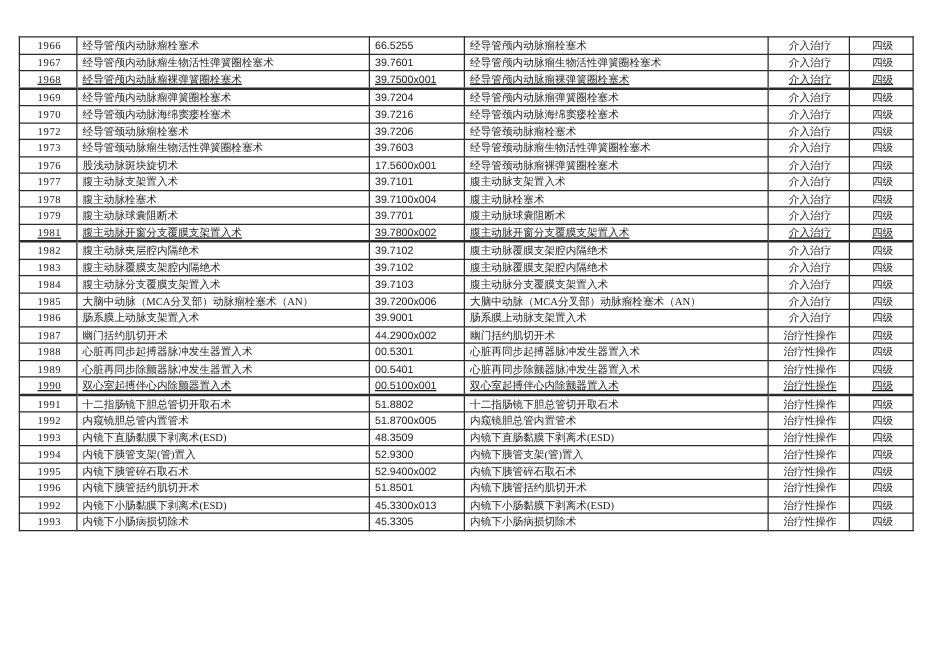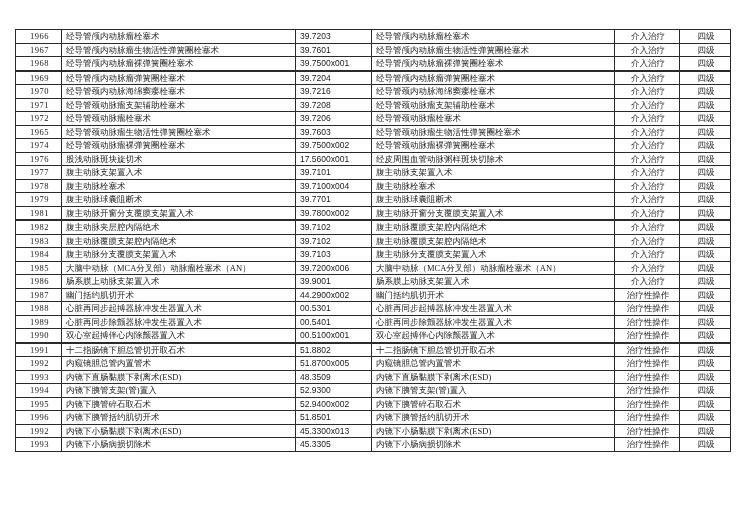--- a/index.html
+++ b/index.html
@@ -50,40 +50,41 @@
     font-family: "Liberation Sans", "DejaVu Sans", sans-serif;
     font-size: 8.8px;
     padding-left: 3px;
   }
   td.c-center {
     text-align: center;
     padding: 0;
   }
   tr.group-break td {
     border-bottom-width: 2px;
+    text-decoration: underline;
   }
 </style>
 </head>
 <body>
 
 <div class="page">
   <table class="grade-table">
     <colgroup>
       <col style="width:46px">
       <col style="width:234px">
       <col style="width:76px">
       <col style="width:243px">
       <col style="width:65px">
       <col style="width:51px">
     </colgroup>
     <tbody>
         <tr>
           <td class="c-seq">1966</td>
           <td class="c-name">经导管颅内动脉瘤栓塞术</td>
-          <td class="c-code">39.7203</td>
+          <td class="c-code">66.5255</td>
           <td class="c-name">经导管颅内动脉瘤栓塞术</td>
           <td class="c-center">介入治疗</td>
           <td class="c-center">四级</td>
         </tr>
         <tr>
           <td class="c-seq">1967</td>
           <td class="c-name">经导管颅内动脉瘤生物活性弹簧圈栓塞术</td>
           <td class="c-code">39.7601</td>
           <td class="c-name">经导管颅内动脉瘤生物活性弹簧圈栓塞术</td>
           <td class="c-center">介入治疗</td>
@@ -107,56 +108,40 @@
         </tr>
         <tr>
           <td class="c-seq">1970</td>
           <td class="c-name">经导管颈内动脉海绵窦瘘栓塞术</td>
           <td class="c-code">39.7216</td>
           <td class="c-name">经导管颈内动脉海绵窦瘘栓塞术</td>
           <td class="c-center">介入治疗</td>
           <td class="c-center">四级</td>
         </tr>
         <tr>
-          <td class="c-seq">1971</td>
-          <td class="c-name">经导管颈动脉瘤支架辅助栓塞术</td>
-          <td class="c-code">39.7208</td>
-          <td class="c-name">经导管颈动脉瘤支架辅助栓塞术</td>
-          <td class="c-center">介入治疗</td>
-          <td class="c-center">四级</td>
-        </tr>
-        <tr>
           <td class="c-seq">1972</td>
           <td class="c-name">经导管颈动脉瘤栓塞术</td>
           <td class="c-code">39.7206</td>
           <td class="c-name">经导管颈动脉瘤栓塞术</td>
           <td class="c-center">介入治疗</td>
           <td class="c-center">四级</td>
         </tr>
         <tr>
-          <td class="c-seq">1965</td>
+          <td class="c-seq">1973</td>
           <td class="c-name">经导管颈动脉瘤生物活性弹簧圈栓塞术</td>
           <td class="c-code">39.7603</td>
           <td class="c-name">经导管颈动脉瘤生物活性弹簧圈栓塞术</td>
           <td class="c-center">介入治疗</td>
           <td class="c-center">四级</td>
         </tr>
         <tr>
-          <td class="c-seq">1974</td>
-          <td class="c-name">经导管颈动脉瘤裸弹簧圈栓塞术</td>
-          <td class="c-code">39.7500x002</td>
-          <td class="c-name">经导管颈动脉瘤裸弹簧圈栓塞术</td>
-          <td class="c-center">介入治疗</td>
-          <td class="c-center">四级</td>
-        </tr>
-        <tr>
           <td class="c-seq">1976</td>
           <td class="c-name">股浅动脉斑块旋切术</td>
           <td class="c-code">17.5600x001</td>
-          <td class="c-name">经皮周围血管动脉粥样斑块切除术</td>
+          <td class="c-name">经导管颈动脉瘤裸弹簧圈栓塞术</td>
           <td class="c-center">介入治疗</td>
           <td class="c-center">四级</td>
         </tr>
         <tr>
           <td class="c-seq">1977</td>
           <td class="c-name">腹主动脉支架置入术</td>
           <td class="c-code">39.7101</td>
           <td class="c-name">腹主动脉支架置入术</td>
           <td class="c-center">介入治疗</td>
           <td class="c-center">四级</td>

